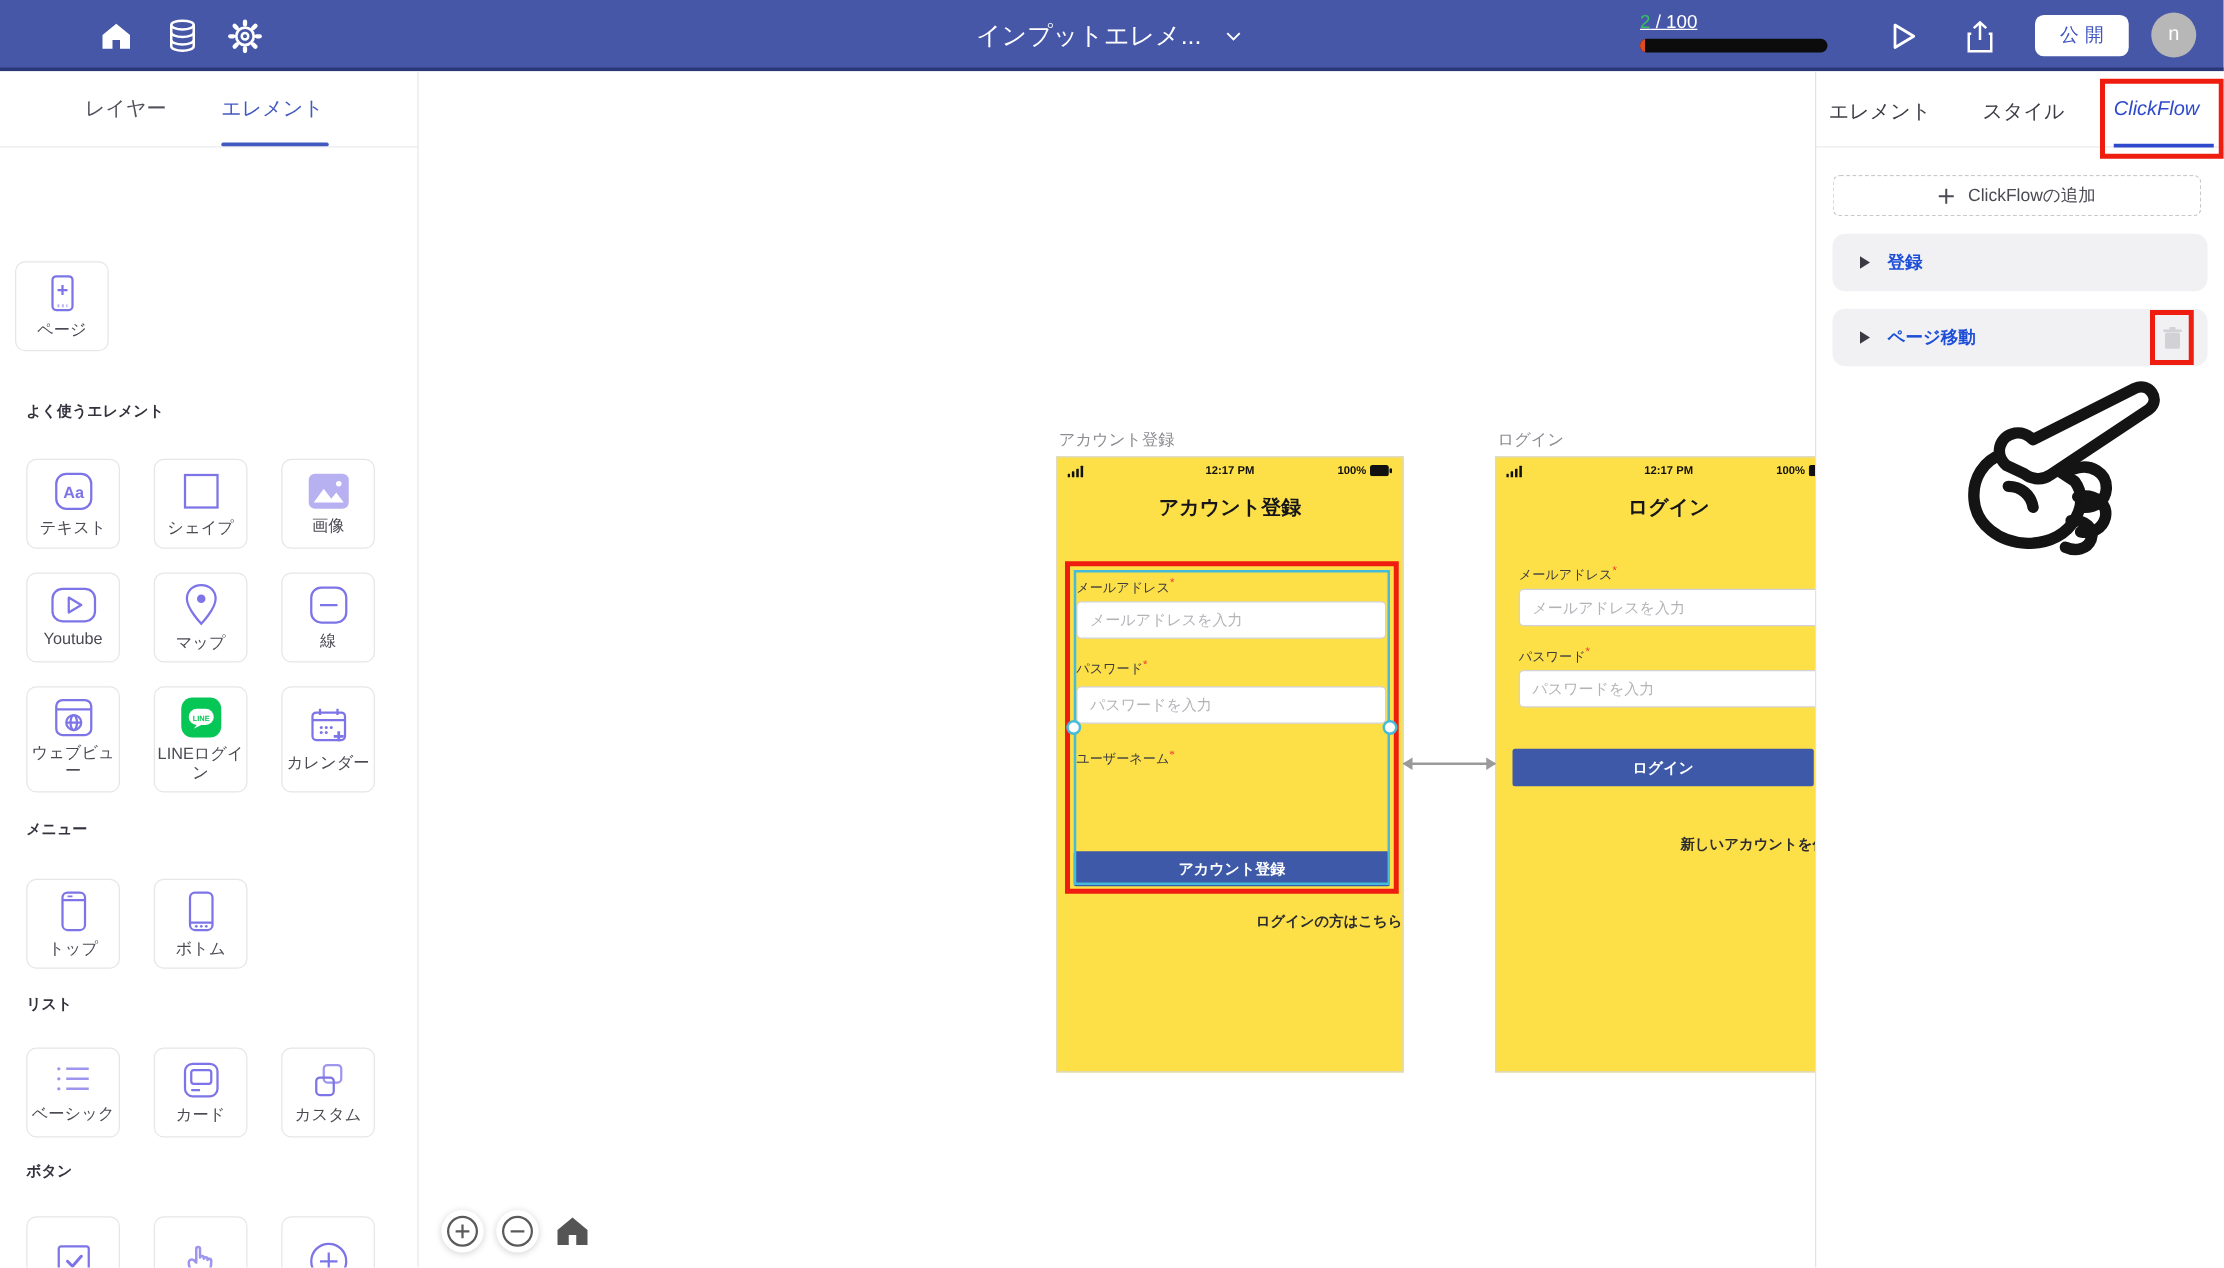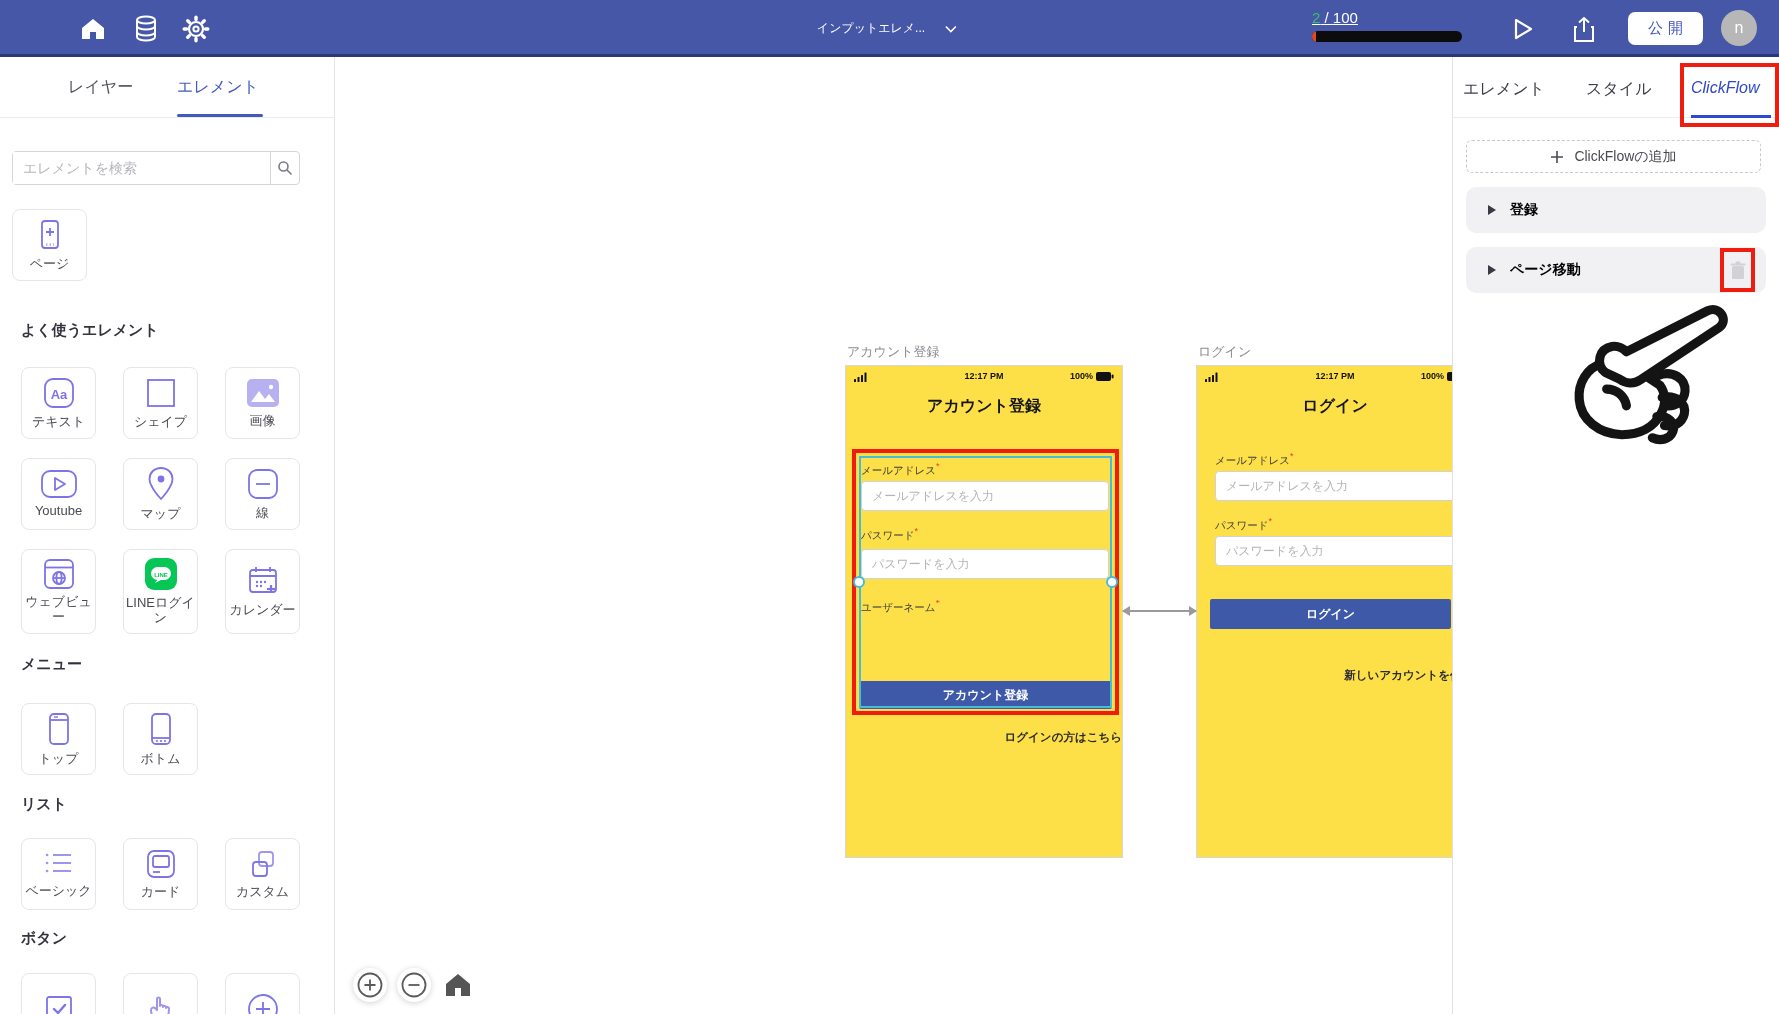--- a/index.html
+++ b/index.html
@@ -7,21 +7,21 @@
     font-family:"Liberation Sans","DejaVu Sans",sans-serif; }
   #app { position:relative; width:1779px; height:1014px; background:#fff; }
 
   
   .topbar { position:absolute; left:0; top:0; width:1779px; height:57px;
     background:#4657a8; border-bottom:3px solid #2b3877; }
   .topbar .ticon { position:absolute; top:14px; width:30px; height:30px; display:flex;
     align-items:center; justify-content:center; cursor:pointer; }
   .t-home { left:78px; } .t-db { left:131px; } .t-gear { left:181px; }
   .t-title { position:absolute; left:887px; top:0; height:57px; transform:translateX(-50%);
-    display:flex; align-items:center; gap:20px; color:#fff; font-size:12px; }
+    display:flex; align-items:center; gap:20px; color:#fff; font-size:20px; }
   .t-title .chev { width:12px; height:8px; }
   .t-progress-text { position:absolute; left:1312px; top:9px; font-size:15px; color:#fff;text-decoration:underline; }
   .t-progress-text .cur { color:#37c061; }
   .t-progress-bar { position:absolute; left:1312px; top:31px; width:150px; height:11px;
     background:#0c0c0c; border-radius:6px; overflow:hidden; }
   .t-progress-fill { position:absolute; left:0; top:0; width:4px; height:11px; background:#e04a1e; }
   .t-play { position:absolute; left:1508px; top:16px; }
   .t-share { position:absolute; left:1569px; top:14px; }
   .t-publish { position:absolute; left:1628px; top:12px; width:75px; height:33px; background:#fff;
     border:none; border-radius:7px; color:#3f55c0; font-size:15px; letter-spacing:5px;
@@ -45,21 +45,21 @@
     outline:none; padding:0 10px; font-size:14px; color:#333; font-family:inherit; }
   .sb-search input::placeholder { color:#b6b6bc; }
   .sb-search .mag { position:absolute; right:0; top:0; width:29px; height:32px;
     border-left:1px solid #d6d6da; display:flex; align-items:center; justify-content:center;
     cursor:pointer; }
   .card { border:1px solid #e6e6ea; border-radius:8px; background:#fff; display:flex;
     flex-direction:column; align-items:center; justify-content:center; gap:5px;
     padding:7px 2px; cursor:pointer; min-height:72px; }
   .card .lbl { font-size:13px; color:#4a4a52; text-align:center; line-height:1.15; }
   .page-card { position:absolute; left:12px; top:152px; width:75px; }
-  .sec-title { position:absolute; left:21px; font-size:15px; font-weight:bold; color:#33333d; }
+  .sec-title { position:absolute; left:21px; font-size:12px; font-weight:bold; color:#33333d; }
   .st-common { top:264px; } .st-menu { top:598px; } .st-list { top:738px; } .st-button { top:872px; }
   .grid { position:absolute; left:21px; display:grid; grid-template-columns:repeat(3,75px);
     gap:19px 27px; }
   .g-common { top:310px; } .g-menu { top:646px; } .g-list { top:781px; } .g-button { top:916px; }
 
   
   .canvas { position:absolute; left:335px; top:57px; width:1117px; height:957px;
     background:#fff; overflow:hidden; }
   .page-label { position:absolute; font-size:13px; color:#8b8b92; }
   .phone { position:absolute; top:308px; width:278px; height:493px; background:#fde047;
@@ -112,21 +112,21 @@
   .rp-add { position:absolute; left:13px; top:83px; width:295px; height:33px;
     border:1px dashed #c9c9cd; border-radius:6px; background:#fff; color:#4a4a52; font-size:14px;
     display:flex; align-items:center; justify-content:center; gap:10px; cursor:pointer;
     font-family:inherit; }
   .rp-row { position:absolute; left:13px; width:300px; height:46px; background:#f1f1f4;
     border-radius:10px; display:flex; align-items:center; gap:14px; padding-left:22px;
     cursor:pointer; }
   .rp-row-1 { top:130px; } .rp-row-2 { top:190px; }
   .rp-caret { width:0; height:0; border-left:8px solid #3a3a42; border-top:5px solid transparent;
     border-bottom:5px solid transparent; }
-  .rp-row .lbl { font-size:14px; font-weight:bold; color:#000000; }
+  .rp-row .lbl { font-size:14px; font-weight:bold; color:#1d4ed8; }
   .rp-redbox-trash { position:absolute; left:267px; top:191px; width:35px; height:44px;
     border:4px solid #ee1d10; z-index:8; display:flex; align-items:center; justify-content:center; }
   .rp-hand { position:absolute; left:108px; top:226px; width:175px; height:168px;
     pointer-events:none; }
 </style>
 </head>
 <body>
 
 <div id="app">
 
@@ -190,29 +190,20 @@
     <button class="t-publish">公開</button>
     <div class="t-avatar">n</div>
   </div>
 
   <div class="sidebar">
     <div class="sb-tab sb-tab-layers">レイヤー</div>
     <div class="sb-tab sb-tab-elements">エレメント</div>
     <div class="sb-tabline"></div>
     <div class="sb-underline"></div>
 
-    <div class="sb-search">
-      <input type="text" placeholder="エレメントを検索" style="">
-      <div class="mag">
-        <svg width="16" height="16" viewBox="0 0 16 16" fill="none" stroke="#7a7a82" stroke-width="1.6">
-            <circle cx="6.5" cy="6.5" r="4.5"></circle>
-            <path d="M10 10 L14.5 14.5"></path>
-          </svg>
-      </div>
-    </div>
 
     <div class="card page-card">
       <svg width="30" height="34" viewBox="0 0 30 34" fill="none" stroke="#7d74e8" stroke-width="1.8">
         <rect x="7" y="3" width="16" height="27" rx="3"></rect>
         <path d="M15 10 V18 M11 14 H19"></path>
         <path d="M11 26.5 H19" stroke="#b7b1f1" stroke-width="2.4" stroke-dasharray="1.5 2"></path>
       </svg>
       <span class="lbl">ページ</span>
     </div>
 

